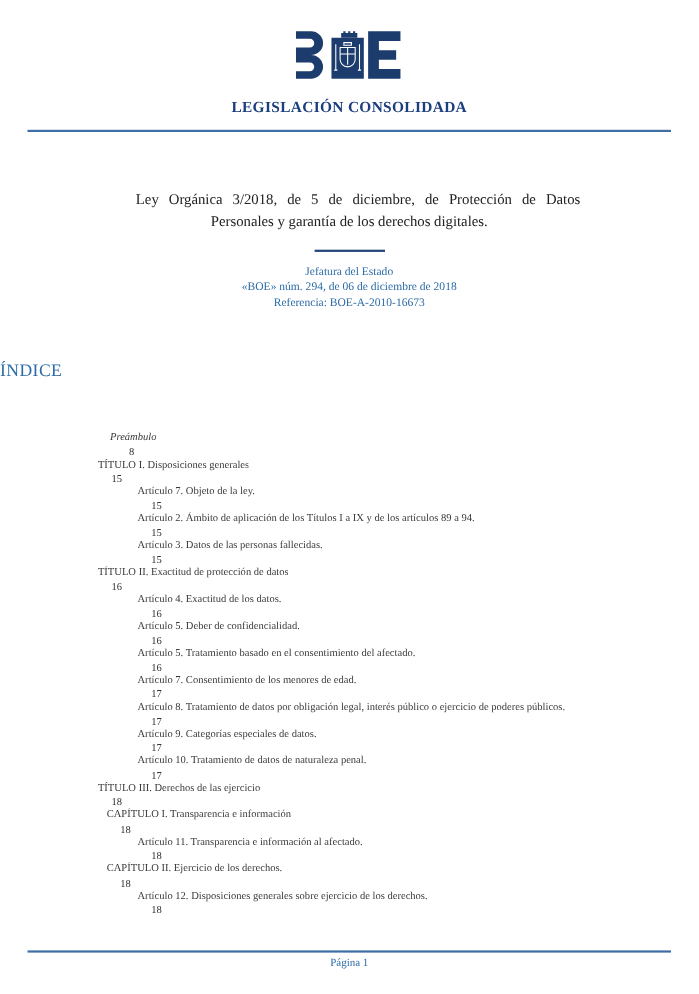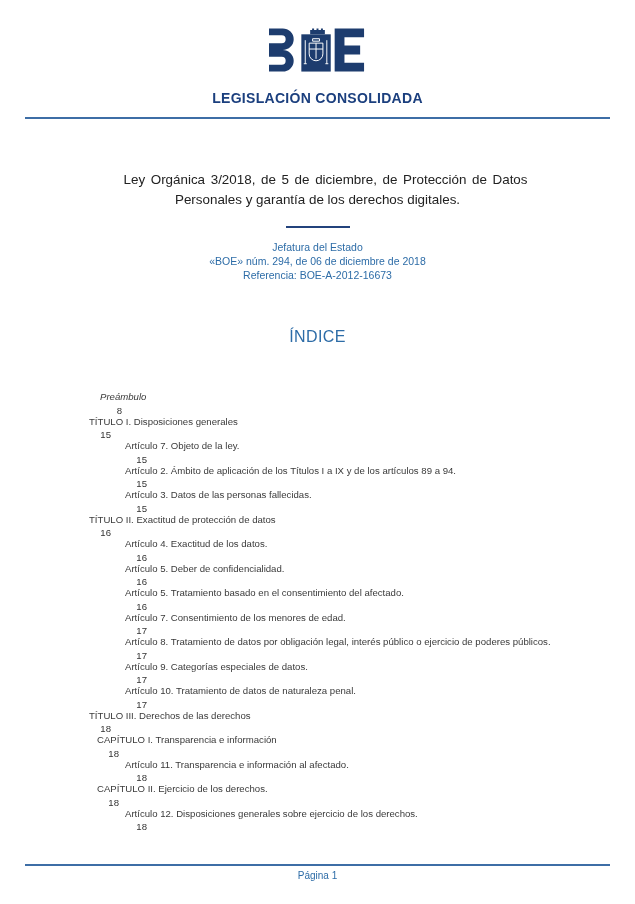--- a/index.html
+++ b/index.html
@@ -4,21 +4,21 @@
 <style>
   * { margin: 0; padding: 0; box-sizing: border-box; }
   html, body { background: #ffffff; }
   body {
     width: 635px; height: 904px;
     font-family: "Liberation Sans", sans-serif;
     position: relative;
     color: #262626;
     overflow: hidden;
   }
-  .page { position: relative; width: 635px; height: 904px; background: #fff; }
+  .page { position: relative; width: 635px; height: 904px; background: #fff; font-family: Liberation Serif, serif; }
 
   
   .logo-wrap { padding-top: 26px; text-align: center; }
   .logo-wrap svg { display: inline-block; }
   .header-subtitle {
     margin-top: 12px;
     text-align: center;
     font-size: 14px;
     font-weight: bold;
     letter-spacing: 0.3px;
@@ -50,21 +50,20 @@
     margin-top: 12px;
     text-align: center;
     font-size: 10.5px;
     line-height: 14px;
     color: #2d6ca7;
   }
 
   
   .index-heading {
     margin-top: 46px;
-    text-align: center;
     font-size: 16px;
     font-weight: normal;
     letter-spacing: 0.4px;
     color: #2d6ca7;
   }
   .toc {
     margin: 45px 43px 0 85px;
   }
   .toc-row {
     display: flex;
@@ -149,21 +148,21 @@
   <div class="doc-title">
     <div class="title-line-1">Ley Orgánica 3/2018, de 5 de diciembre, de Protección de Datos</div>
     <div class="title-line-2">Personales y garantía de los derechos digitales.</div>
   </div>
 
   <div class="title-divider"></div>
 
   <div class="doc-meta">
     <div>Jefatura del Estado</div>
     <div>«BOE» núm. 294, de 06 de diciembre de 2018</div>
-    <div>Referencia: BOE-A-2012-16673</div>
+    <div>Referencia: BOE-A-2010-16673</div>
   </div>
 
   <div class="index-heading">ÍNDICE</div>
 
   <div class="toc">
   <div class="toc-row level-preamble">
     <span class="toc-label">Preámbulo</span>
     <span class="toc-leader"></span>
     <span class="toc-page">8</span>
   </div>
@@ -234,21 +233,21 @@
     <span class="toc-page">17</span>
   </div>
 
   <div class="toc-row level-article">
     <span class="toc-label">Artículo 10. Tratamiento de datos de naturaleza penal.</span>
     <span class="toc-leader"></span>
     <span class="toc-page">17</span>
   </div>
 
   <div class="toc-row level-title">
-    <span class="toc-label">TÍTULO III. Derechos de las derechos</span>
+    <span class="toc-label">TÍTULO III. Derechos de las ejercicio</span>
     <span class="toc-leader"></span>
     <span class="toc-page">18</span>
   </div>
 
   <div class="toc-row level-chapter">
     <span class="toc-label">CAPÍTULO I. Transparencia e información</span>
     <span class="toc-leader"></span>
     <span class="toc-page">18</span>
   </div>
 

